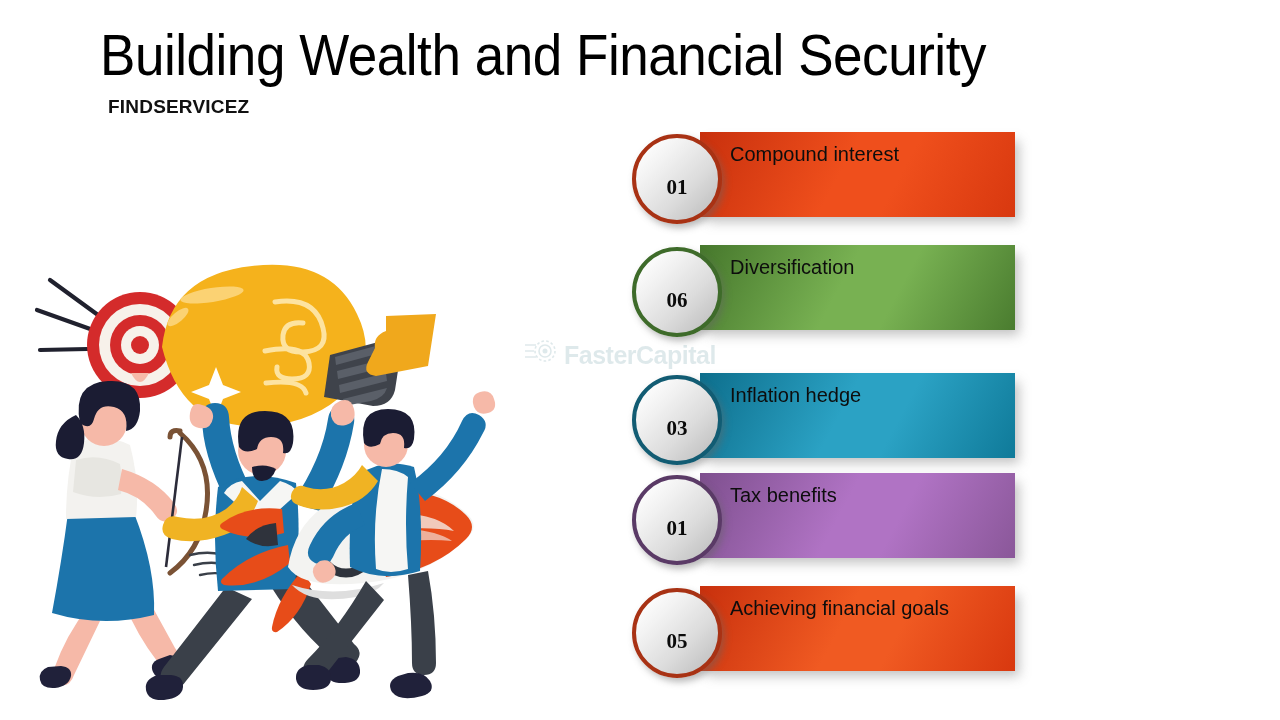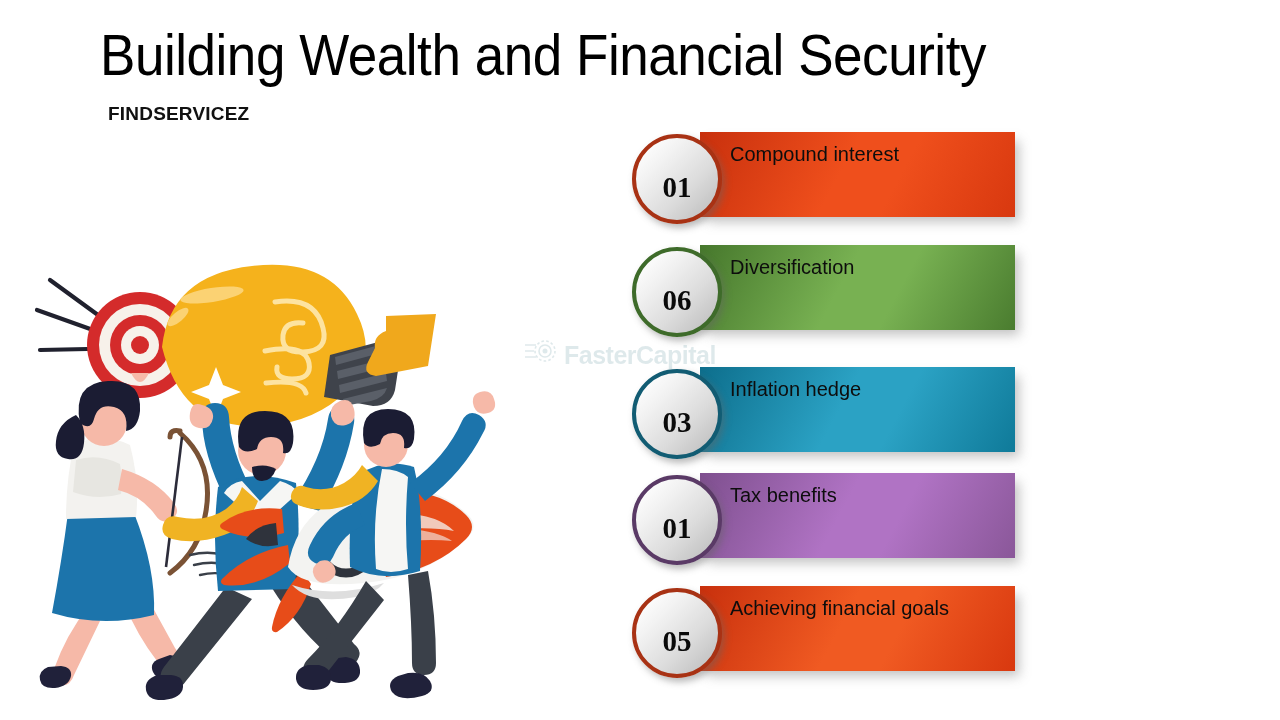--- a/index.html
+++ b/index.html
@@ -26,21 +26,21 @@
     color: #000000;
     letter-spacing: -0.5px;
     white-space: nowrap;
     transform: scaleX(0.93);
     transform-origin: left center;
     line-height: 1.1;
   }
   .brand-label {
     position: absolute;
     left: 108px;
-    top: 103px;
+    top: 96px;
     font-family: "Liberation Sans", sans-serif;
     font-size: 19px;
     font-weight: bold;
     color: #111111;
     letter-spacing: 0.2px;
   }
 
   
   .watermark {
     position: absolute;
@@ -116,21 +116,21 @@
     border-radius: 50%;
     background: linear-gradient(135deg, #ffffff 8%, #f2f2f2 30%, #dcdcdc 62%, #b9b9b9 100%);
     display: flex;
     align-items: center;
     justify-content: center;
     z-index: 5;
     box-shadow: 3px 4px 7px rgba(100,100,100,0.45);
   }
   .step-number {
     font-family: "Liberation Serif", serif;
-    font-size: 29px;
+    font-size: 21px;
     font-weight: bold;
     color: #0a0a0a;
     letter-spacing: 0px;
     position: relative;
     top: 8px;
     text-align: center;
   }
 </style>
 </head>
 <body>
@@ -307,21 +307,21 @@
   <div class="step-row" style="top:113px;">
     <div class="step-bar">
       <div class="step-bar-inner" style="background: linear-gradient(118deg, rgb(70, 119, 44) 0%, rgb(120, 177, 82) 45%, rgb(120, 177, 82) 62%, rgb(74, 124, 47) 100%);"></div>
     </div>
     <div class="step-label">Diversification</div>
     <div class="step-circle" style="border: 4px solid rgb(62, 107, 42);">
       <span class="step-number">06</span>
     </div>
   </div>
 
-  <div class="step-row" style="top:235px;">
+  <div class="step-row" style="top:241px;">
     <div class="step-bar">
       <div class="step-bar-inner" style="background: linear-gradient(118deg, rgb(13, 110, 140) 0%, rgb(43, 162, 196) 45%, rgb(43, 162, 196) 62%, rgb(15, 122, 153) 100%);"></div>
     </div>
     <div class="step-label">Inflation hedge</div>
     <div class="step-circle" style="border: 4px solid rgb(18, 92, 115);">
       <span class="step-number">03</span>
     </div>
   </div>
 
   <div class="step-row" style="top:341px;">

